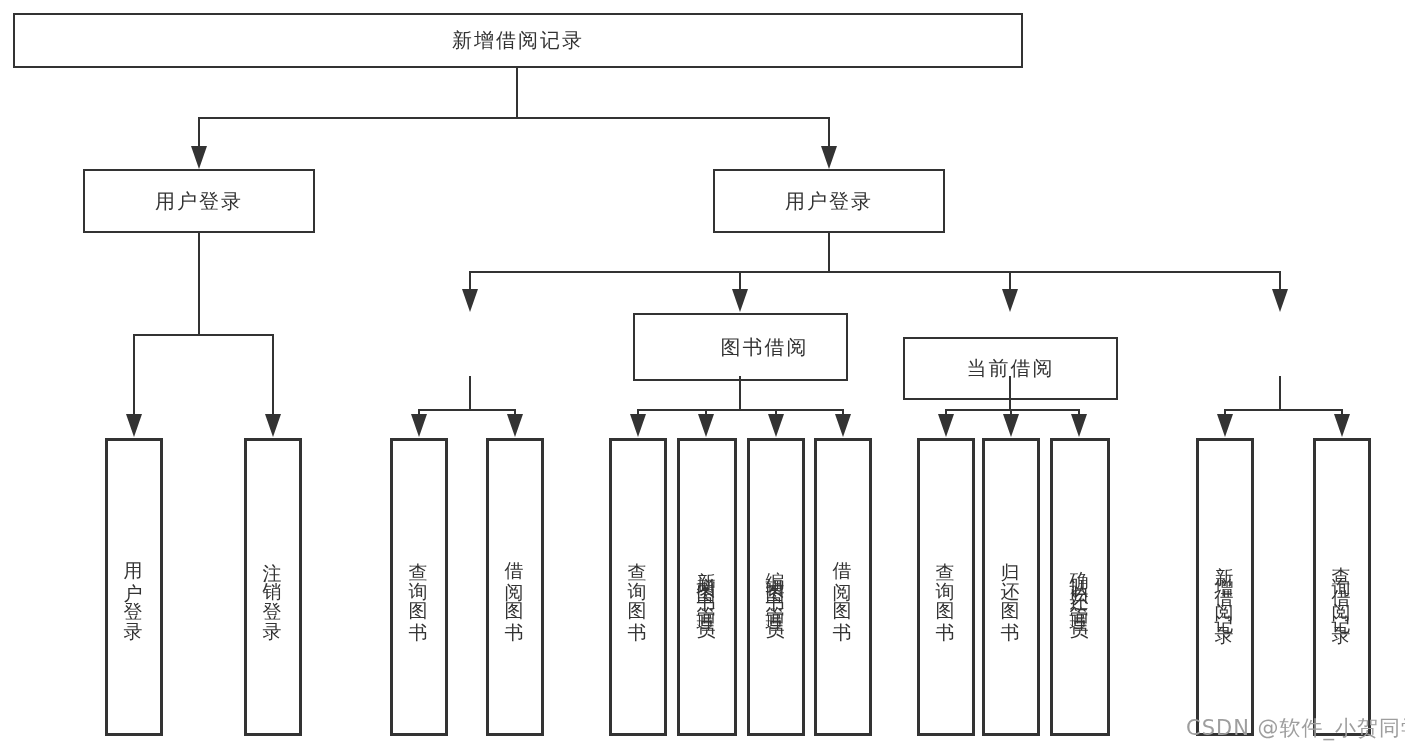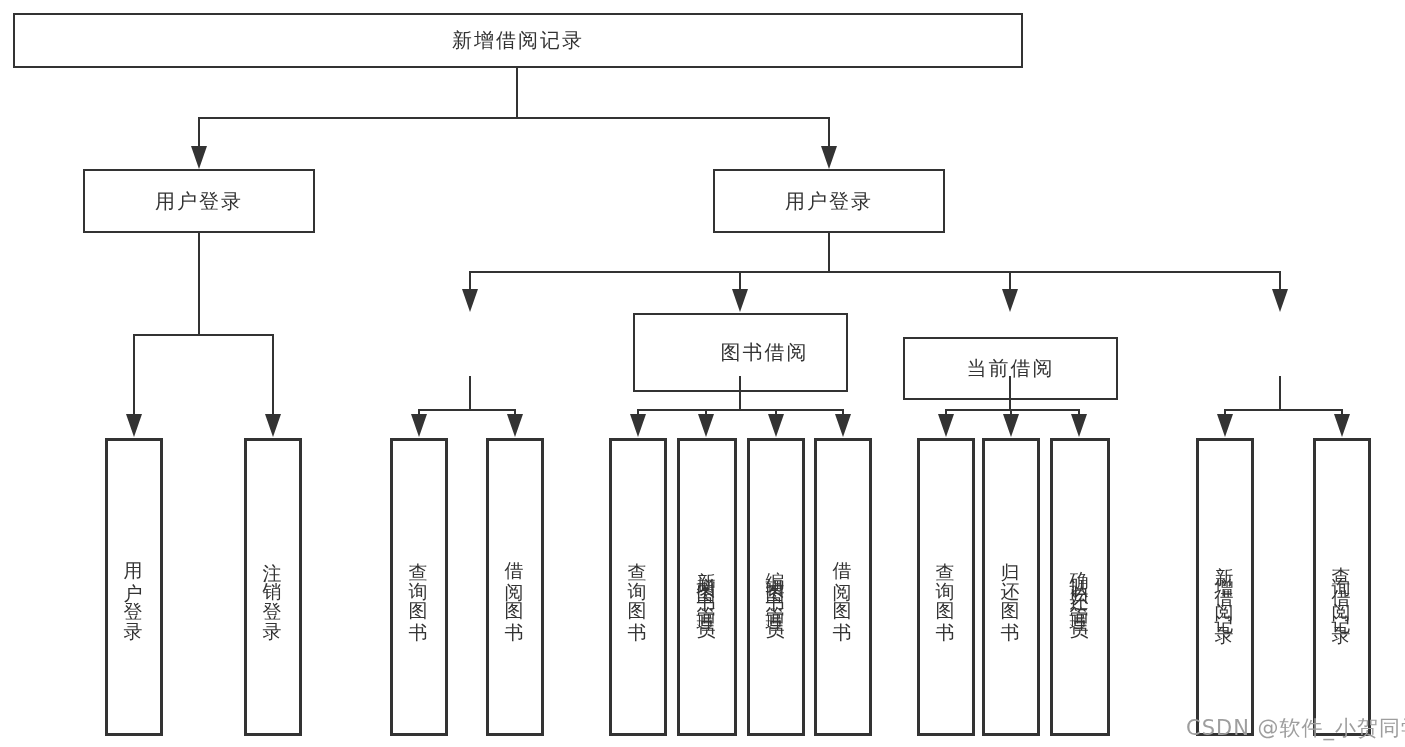--- a/index.html
+++ b/index.html
@@ -39,21 +39,21 @@
 </head>
 <body>
 
 <div class="canvas">
 
   <div class="node" style="left:13px;top:13px;width:1010px;height:55px;">新增借阅记录</div>
 
   <div class="node" style="left:83px;top:169px;width:232px;height:64px;">用户登录</div>
   <div class="node" style="left:713px;top:169px;width:232px;height:64px;">用户登录</div>
 
-  <div class="node" style="left:633px;top:313px;width:215px;height:79px;padding-left:48px;">图书借阅</div>
+  <div class="node" style="left:633px;top:313px;width:215px;height:68px;padding-left:48px;">图书借阅</div>
   <div class="node" style="left:903px;top:313px;width:215px;height:63px;margin-top:24px;">当前借阅</div>
 
   <div class="node leaf sp-wide" style="left:105px;top:438px;width:58px;height:298px;">用户登录</div>
   <div class="node leaf sp-wide" style="left:244px;top:438px;width:58px;height:298px;">注销登录</div>
   <div class="node leaf sp-wide" style="left:390px;top:438px;width:58px;height:298px;">查询图书</div>
   <div class="node leaf sp-wide" style="left:486px;top:438px;width:58px;height:298px;">借阅图书</div>
   <div class="node leaf sp-wide" style="left:609px;top:438px;width:58px;height:298px;">查询图书</div>
   <div class="node leaf sp-tight" style="left:677px;top:438px;width:60px;height:298px;">新增图书（管理员）</div>
   <div class="node leaf sp-tight" style="left:747px;top:438px;width:58px;height:298px;">编辑图书（管理员）</div>
   <div class="node leaf sp-wide" style="left:814px;top:438px;width:58px;height:298px;">借阅图书</div>

